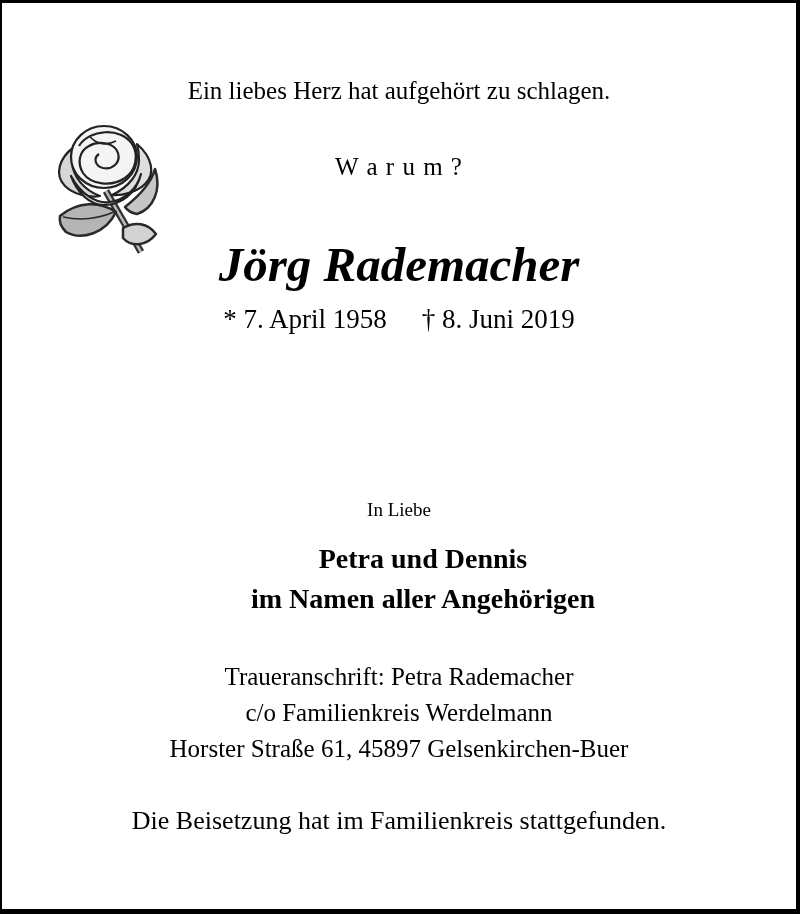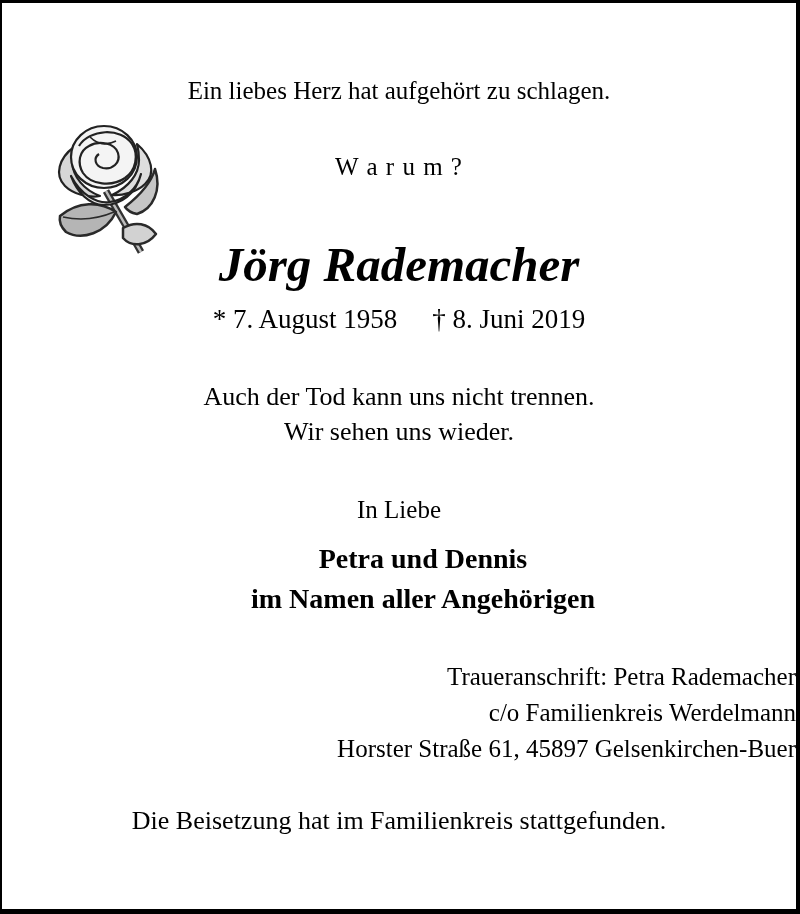--- a/index.html
+++ b/index.html
@@ -61,35 +61,34 @@
     display: inline-block;
     margin-left: 28px;
   }
   .verse {
     top: 376px;
     font-size: 26px;
     line-height: 35px;
   }
   .in-liebe {
     top: 490px;
-    font-size: 25px;
+    font-size: 19px;
     line-height: 33px;
   }
   .mourners {
     top: 536px;
     font-size: 28px;
     line-height: 40px;
     font-weight: bold;
     margin-left: 48px;
   }
   .address {
     top: 656px;
     font-size: 25px;
     line-height: 36px;
-    text-align: right;
   }
   .closing {
     top: 800px;
     font-size: 26px;
     line-height: 36px;
   }
 </style>
 </head>
 <body>
 
@@ -121,28 +120,24 @@
         <path d="M44 22 C52 30 60 31 70 26" fill="none" stroke-width="1.6"></path>
       </g>
     </svg>
   </div>
 
   <div class="line warum">W a r u m ?</div>
 
   <h1 class="line deceased">Jörg Rademacher</h1>
 
   <div class="line dates">
-    <span class="birth">* 7. August 1958</span>
+    <span class="birth">* 7. April 1958</span>
     <span class="death">† 8. Juni 2019</span>
   </div>
 
-  <div class="line verse">
-    <div>Auch der Tod kann uns nicht trennen.</div>
-    <div>Wir sehen uns wieder.</div>
-  </div>
 
   <div class="line in-liebe">In Liebe</div>
 
   <div class="line mourners">
     <div>Petra und Dennis</div>
     <div>im Namen aller Angehörigen</div>
   </div>
 
   <div class="line address">
     <div>Traueranschrift: Petra Rademacher</div>

